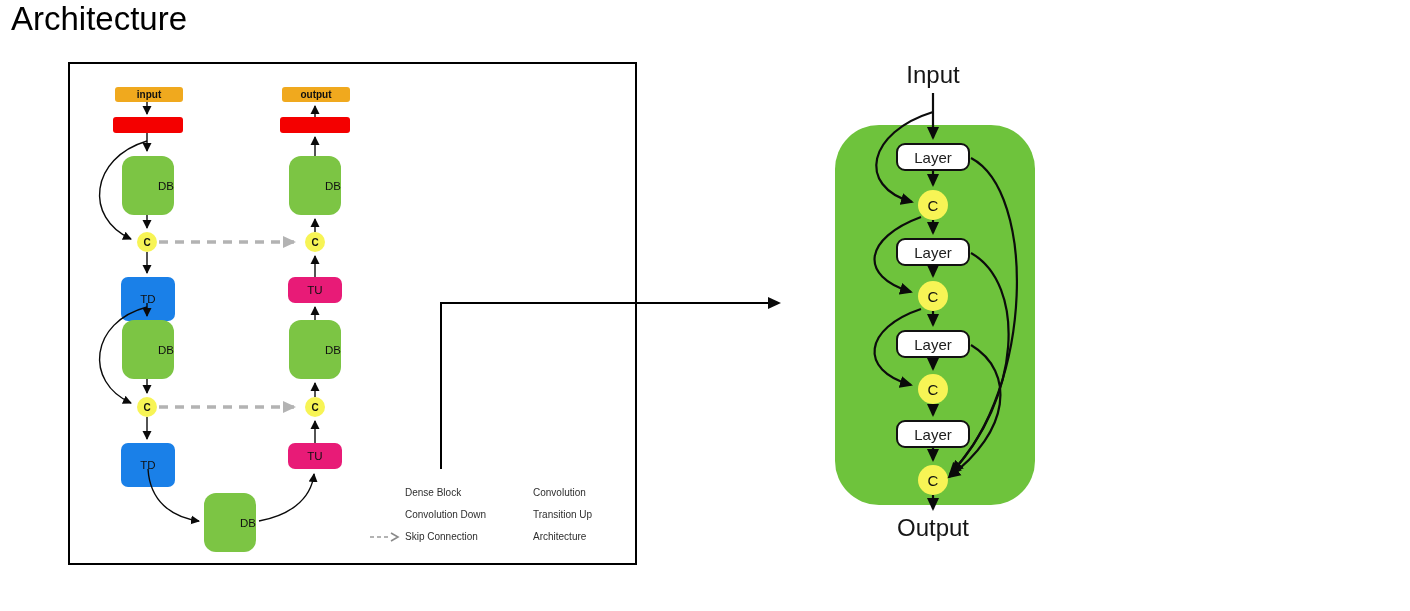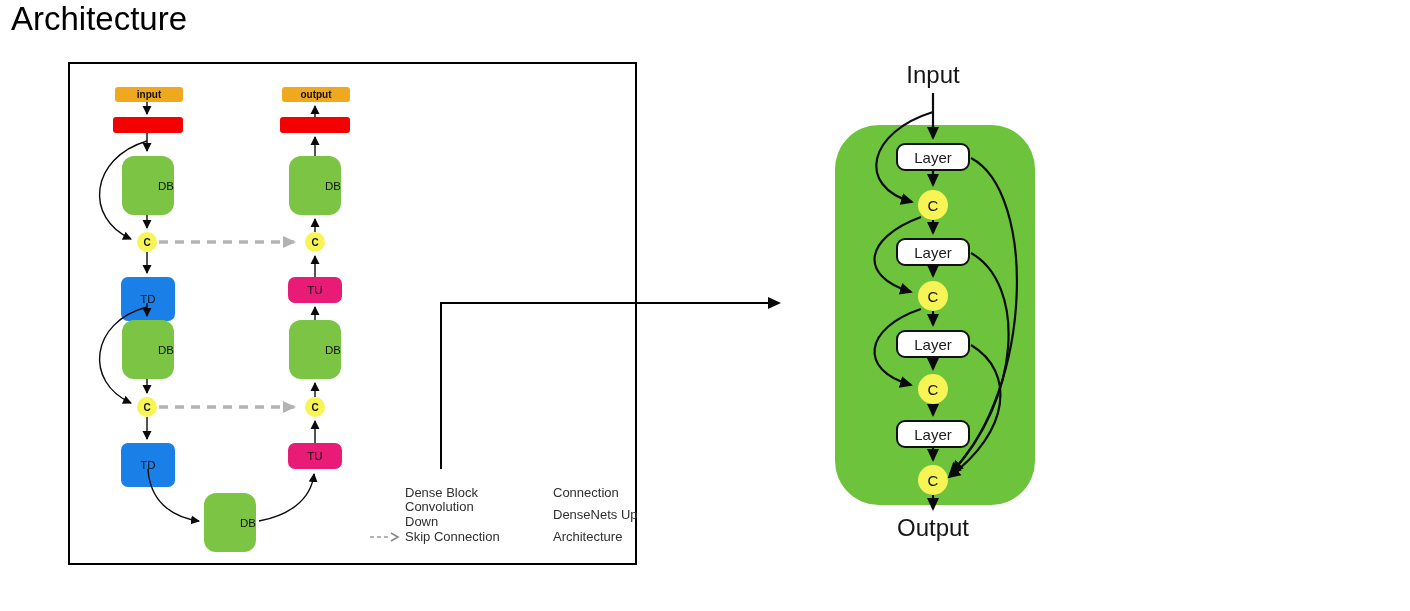--- a/index.html
+++ b/index.html
@@ -24,22 +24,22 @@
 
   
   .green-box{position:absolute;left:835px;top:125px;width:200px;height:380px;border-radius:44px;
              background:var(--block-green,#6ec33c);z-index:1;}
   .layer{background:#fff;border:2.5px solid #111;border-radius:9px;width:74px;height:28px;
          font-size:15px;color:#202020;}
   .cc-big{width:30px;height:30px;font-size:15px;font-weight:normal;}
   .big-label{position:absolute;width:100px;text-align:center;font-size:24px;color:#161616;z-index:2;}
 
   
-  .legend{position:absolute;left:378px;top:481px;display:flex;gap:26px;z-index:2;
-          font-size:13px;color:#2e2e2e;}
+  .legend{position:absolute;left:378px;top:481px;display:flex;gap:6px;z-index:2;
+          font-size:10px;color:#2e2e2e;}
   .legend-col{display:flex;flex-direction:column;}
   .legend-col.c1{width:122px;}
   .legend-row{display:flex;align-items:center;height:22px;}
   .legend-icon{position:relative;width:14px;height:14px;flex:0 0 14px;margin-right:13px;}
   .sw{width:14px;height:14px;}
   .sw.green{background:var(--db-green,#7cc544);}
   .sw.blue{background:var(--td-blue,#1a80e8);}
   .sw.red{background:var(--conv-red,#f40000);}
   .sw.pink{background:var(--tu-pink,#e81b77);}
   .sw.yellow{background:var(--concat-yellow,#f7f455);border-radius:50%;width:15px;height:15px;}
@@ -94,25 +94,25 @@
             <line x1="1" y1="6" x2="21" y2="6" stroke="#9a9a9a" stroke-width="1.6" stroke-dasharray="4 3"></line>
             <path d="M22,2 L29,6 L22,10" fill="none" stroke="#8a8a8a" stroke-width="1.6"></path>
           </svg>
         </span>
         <span>Skip Connection</span>
       </div>
     </div>
     <div class="legend-col">
       <div class="legend-row">
         <span class="legend-icon"><span class="sw red"></span></span>
-        <span>Connection</span>
+        <span>Convolution</span>
       </div>
       <div class="legend-row">
         <span class="legend-icon"><span class="sw pink"></span></span>
-        <span>DenseNets Up</span>
+        <span>Transition Up</span>
       </div>
       <div class="legend-row">
         <span class="legend-icon"><span class="sw yellow"></span></span>
         <span>Architecture</span>
       </div>
     </div>
   </div>
 
   <div class="big-label" style="left:883px;top:61px;">Input</div>
   <div class="green-box"></div>

